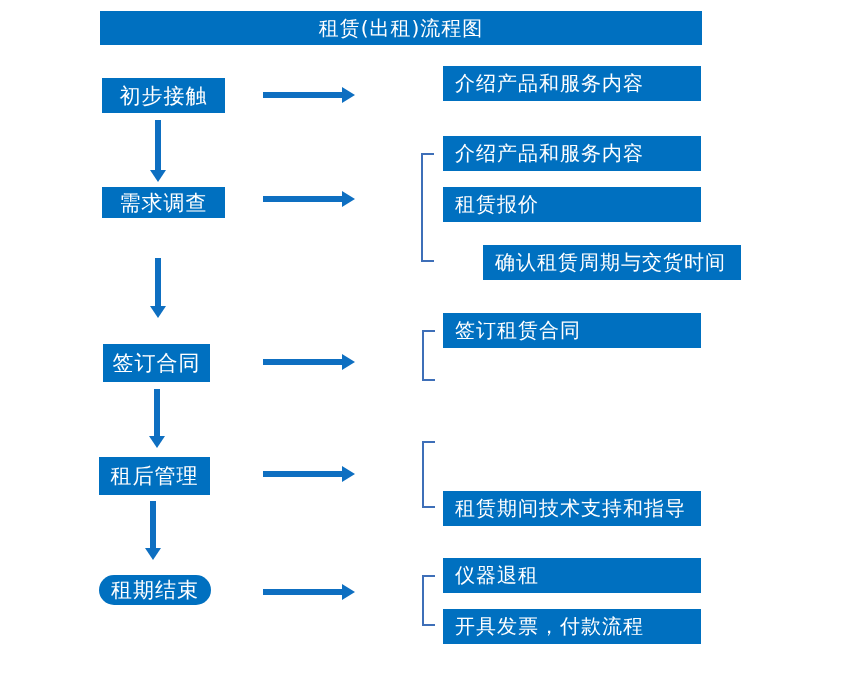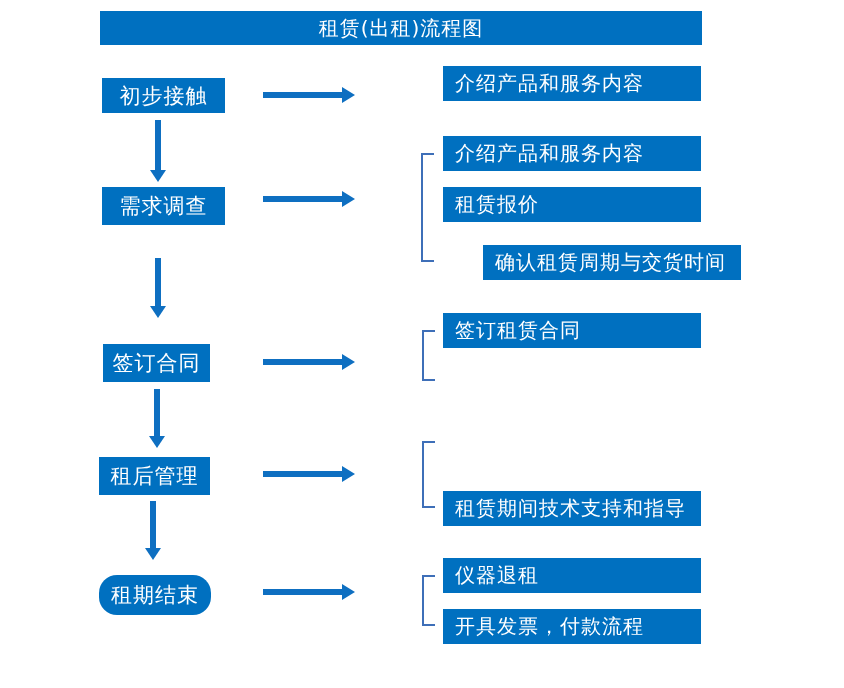--- a/index.html
+++ b/index.html
@@ -80,24 +80,24 @@
   }
 </style>
 </head>
 <body>
 
 <div class="canvas">
 
   <div class="bluebox title-banner">租赁(出租)流程图</div>
 
   <div class="bluebox step-box" style="left:102px; top:78px;  width:123px; height:35px;">初步接触</div>
-  <div class="bluebox step-box" style="left:102px; top:187px; width:123px; height:38px;">需求调查</div>
+  <div class="bluebox step-box" style="left:102px; top:187px; width:123px; height:31px;">需求调查</div>
   <div class="bluebox step-box" style="left:103px; top:344px; width:107px; height:38px;text-align:center;">签订合同</div>
   <div class="bluebox step-box" style="left:99px;  top:457px; width:111px; height:38px;">租后管理</div>
-  <div class="bluebox step-box" style="left:99px;  top:575px; width:112px; height:40px;border-radius:18px;">租期结束</div>
+  <div class="bluebox step-box" style="left:99px;  top:575px; width:112px; height:30px;border-radius:18px;">租期结束</div>
 
   <div class="varrow" style="left:150px; top:120px; height:62px;">
     <div class="shaft"></div>
     <div class="head"></div>
   </div>
   <div class="varrow" style="left:150px; top:258px; height:60px;">
     <div class="shaft"></div>
     <div class="head"></div>
   </div>
   <div class="varrow" style="left:149px; top:389px; height:59px;">

